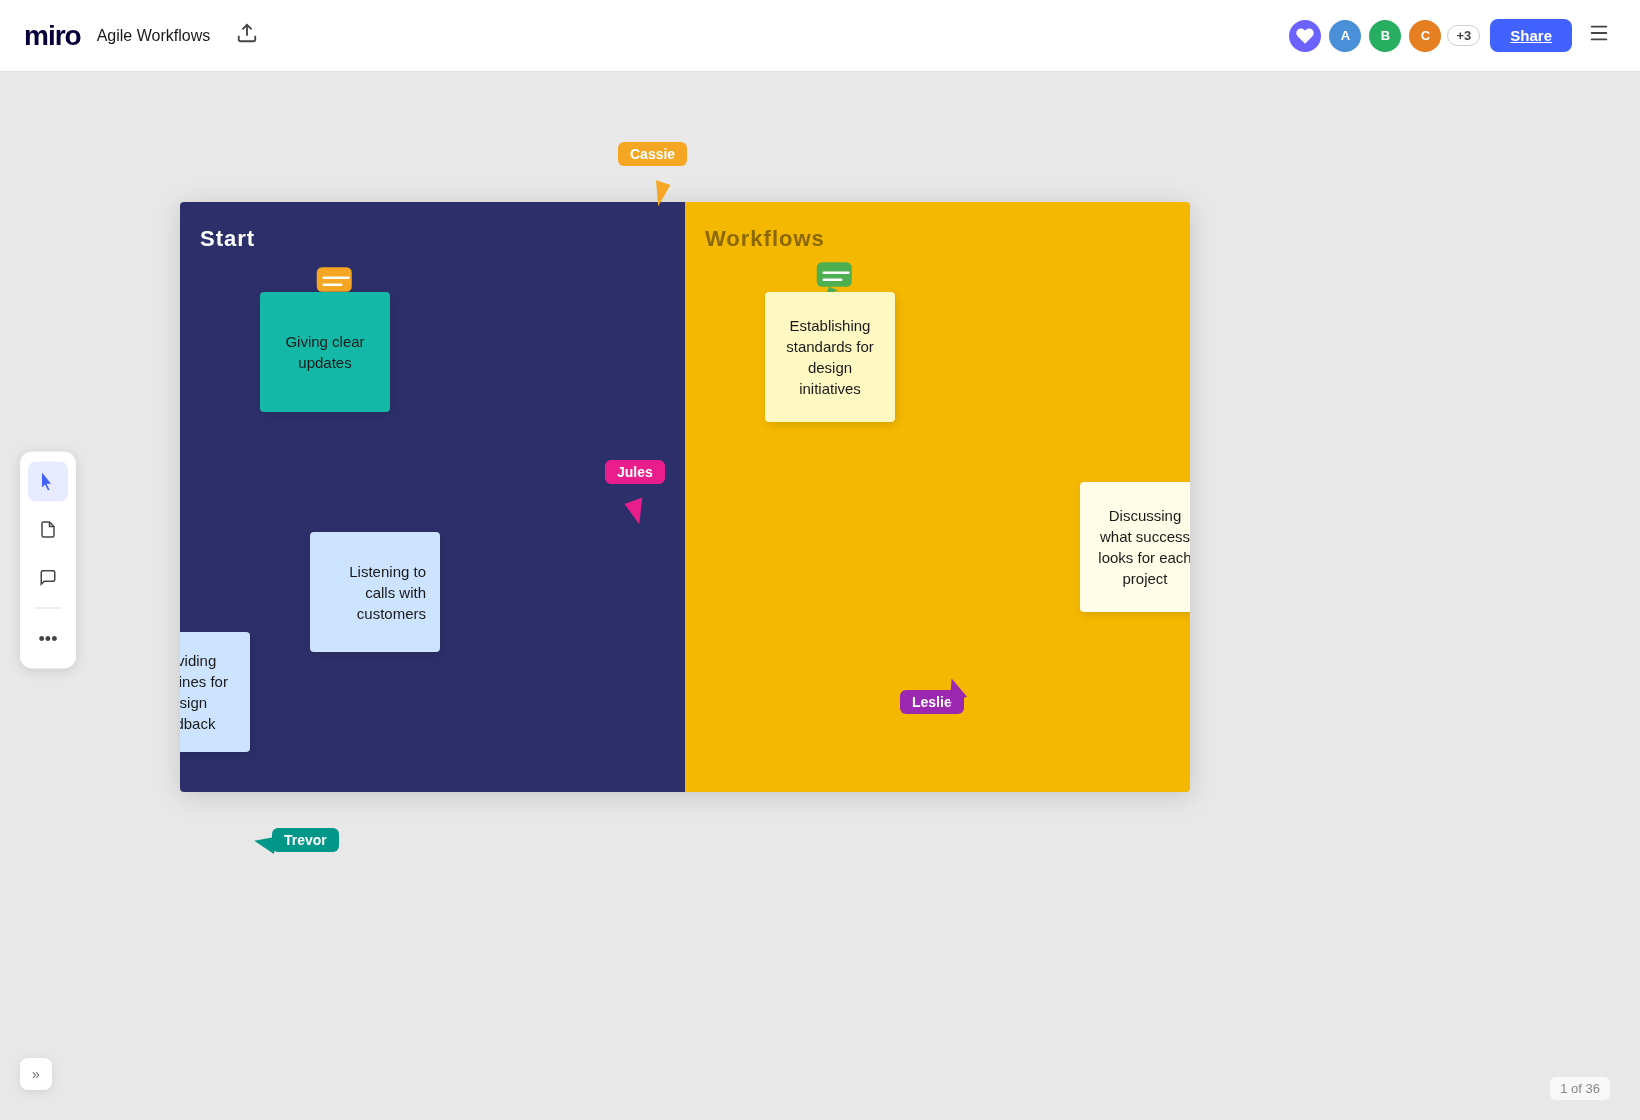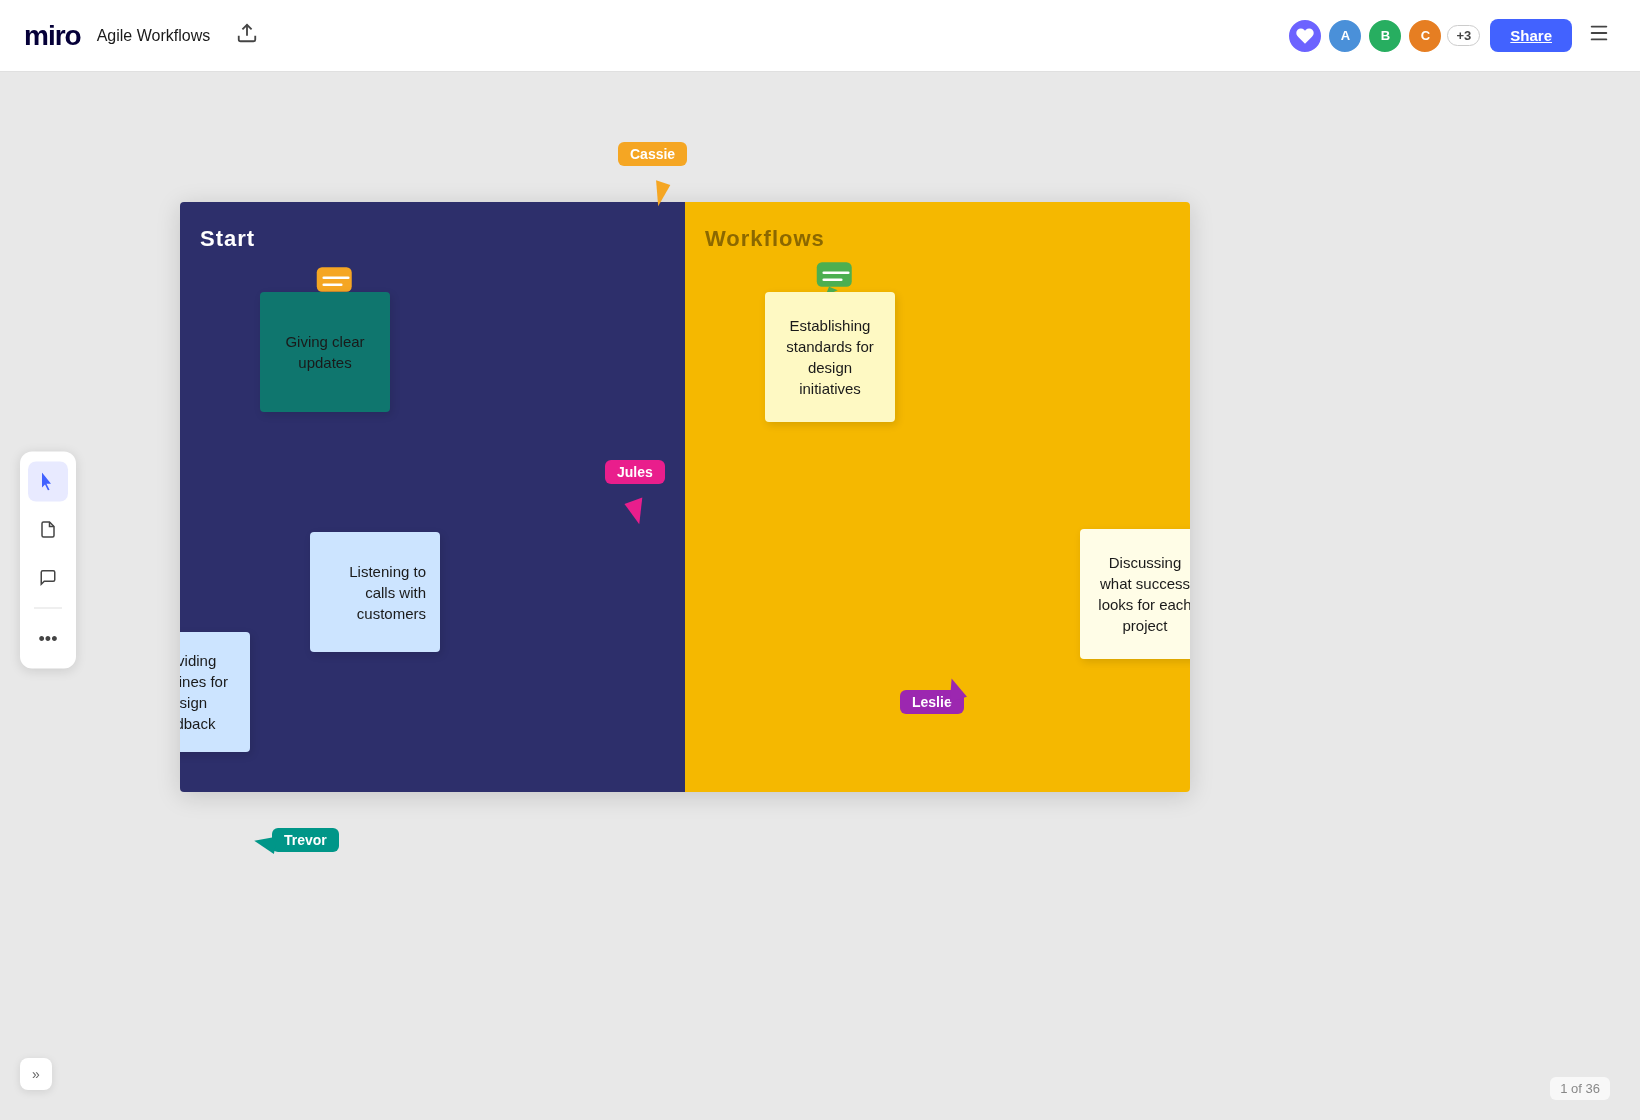--- a/index.html
+++ b/index.html
@@ -206,21 +206,21 @@
       border-radius: 4px;
       padding: 14px;
       font-size: 15px;
       line-height: 1.4;
       text-align: center;
       box-shadow: 2px 3px 8px rgba(0,0,0,0.12);
       display: flex;
       align-items: center;
       justify-content: center;
     }
-    .sticky-blue { background: #0f766e; color: #1a1a1a; }
+    .sticky-blue { background: #14b8a6; color: #1a1a1a; }
     .sticky-light-blue { background: #cce4ff; color: #1a1a1a; }
     .sticky-white { background: #ffffff; color: #1a1a1a; }
     .sticky-yellow { background: #fef9c3; color: #1a1a1a; }
     .sticky-light-yellow { background: #fffde7; color: #1a1a1a; }
 
     
     .cursor-label {
       position: absolute;
       border-radius: 6px;
       padding: 4px 12px;
@@ -354,21 +354,21 @@
           <line x1="10" y1="18" x2="38" y2="18" stroke="white" stroke-width="3" stroke-linecap="round"></line>
           <line x1="10" y1="26" x2="30" y2="26" stroke="white" stroke-width="3" stroke-linecap="round"></line>
           <polygon points="16,34 12,44 26,38" fill="#4CAF50"></polygon>
         </svg>
       </div>
 
       <div class="sticky sticky-yellow" style="top:90px; left:80px; width:130px; height:130px;">
         <span>Establishing standards for design initiatives</span>
       </div>
 
-      <div class="sticky sticky-light-yellow" style="top:280px; right:-20px; width:130px; height:130px;margin-top:47px;">
+      <div class="sticky sticky-light-yellow" style="top:280px; right:-20px; width:130px; height:130px;">
         <span>Discussing what success looks for each project</span>
       </div>
     </div>
   </div>
 
   <div class="cursor-label cassie-label">Cassie</div>
   <div style="position:absolute; top:110px; left:652px; width:0; height:0;
     border-left: 10px solid transparent;
     border-right: 5px solid transparent;
     border-top: 24px solid #F5A623;

